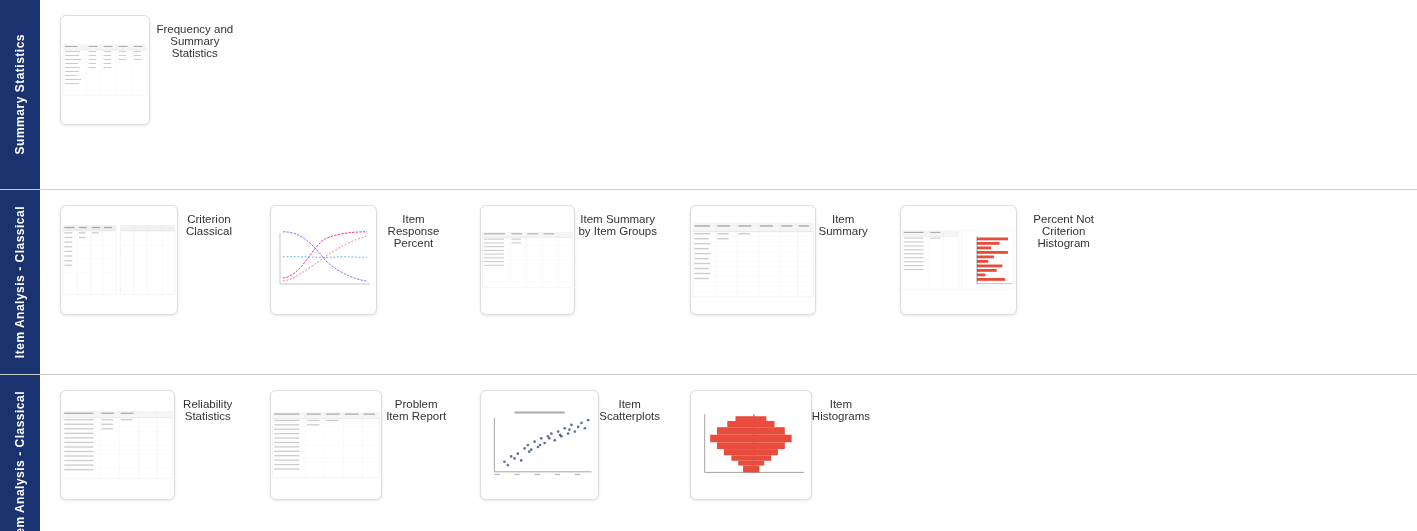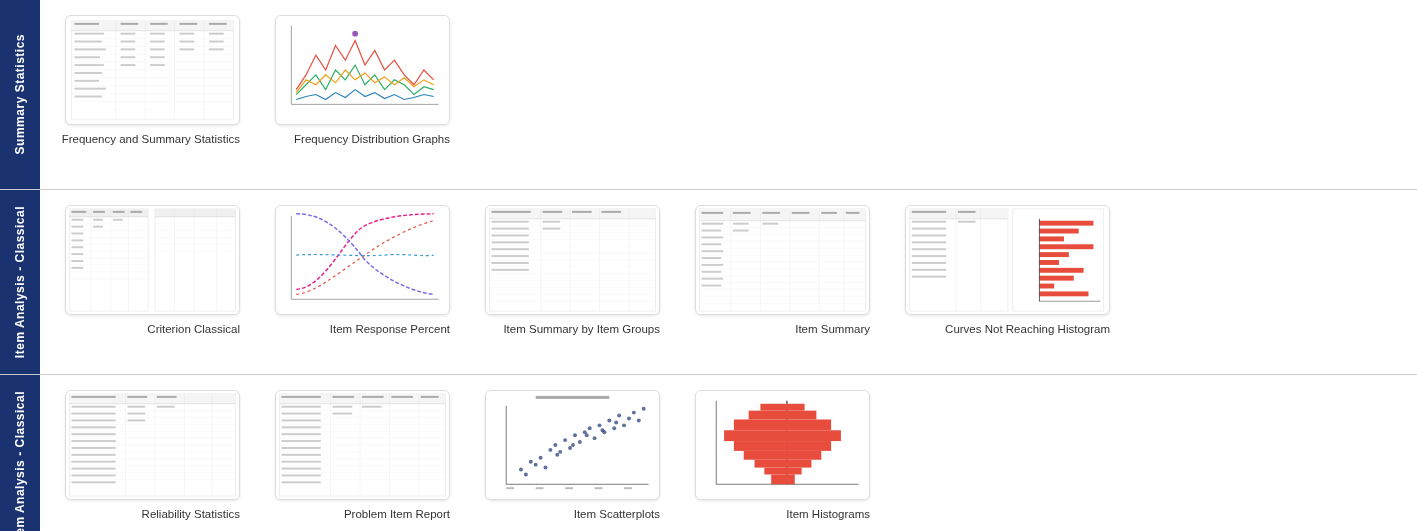--- a/index.html
+++ b/index.html
@@ -50,22 +50,22 @@
       flex-direction: row;
       align-items: flex-start;
       padding: 15px 20px;
       gap: 30px;
       flex-wrap: wrap;
     }
 
     
     .card-item {
       display: flex;
-      flex-direction: column;
-      align-items: flex-end;
+      flex-direction: row;
+      align-items: flex-start;
       cursor: pointer;
       width: 180px;
     }
 
     .card-thumbnail {
       width: 175px;
       height: 110px;
       border: 1px solid #ddd;
       border-radius: 6px;
       background: #fff;
@@ -172,41 +172,20 @@
 
             <rect x="8" y="57" width="28" height="2" fill="#ccc"></rect>
             <rect x="8" y="65" width="25" height="2" fill="#ccc"></rect>
             <rect x="8" y="73" width="32" height="2" fill="#ccc"></rect>
             <rect x="8" y="81" width="28" height="2" fill="#ccc"></rect>
           </svg>
         </div>
         <span class="card-label">Frequency and Summary Statistics</span>
       </div>
 
-      <div class="card-item">
-        <div class="card-thumbnail">
-          <svg class="thumb-svg" viewBox="0 0 175 110" xmlns="http://www.w3.org/2000/svg">
-            <rect x="0" y="0" width="175" height="110" fill="#fff"></rect>
-
-            <line x1="15" y1="90" x2="165" y2="90" stroke="#888" stroke-width="0.8"></line>
-            <line x1="15" y1="10" x2="15" y2="90" stroke="#888" stroke-width="0.8"></line>
-
-            <polyline points="20,75 30,60 40,40 50,55 60,30 70,45 80,25 90,50 100,35 110,55 120,45 130,60 140,70 150,55 160,65" fill="none" stroke="#e74c3c" stroke-width="1.2"></polyline>
-
-            <polyline points="20,80 30,70 40,60 50,75 60,55 70,65 80,50 90,70 100,60 110,75 120,65 130,70 140,80 150,72 160,75" fill="none" stroke="#27ae60" stroke-width="1.2"></polyline>
-
-            <polyline points="20,85 30,82 40,80 50,85 60,78 70,83 80,75 90,82 100,78 110,84 120,80 130,85 140,83 150,80 160,82" fill="none" stroke="#2980b9" stroke-width="1.2"></polyline>
-
-            <polyline points="20,78 30,65 40,70 50,60 60,68 70,55 80,65 90,58 100,68 110,62 120,70 130,63 140,72 150,65 160,70" fill="none" stroke="#f39c12" stroke-width="1.2"></polyline>
-
-            <circle cx="80" cy="18" r="3" fill="#9b59b6"></circle>
-          </svg>
-        </div>
-        <span class="card-label">Frequency Distribution Graphs</span>
-      </div>
 
     </div>
   </div>
 
   <div class="section-row section-row-classical">
     <div class="section-label-container">
       <span class="section-label">Item Analysis - Classical</span>
     </div>
     <div class="section-content">
 
@@ -420,21 +399,21 @@
             <rect x="5" y="22" width="35" height="2" fill="#ccc"></rect>
             <rect x="5" y="29" width="35" height="2" fill="#ccc"></rect>
             <rect x="5" y="36" width="35" height="2" fill="#ccc"></rect>
             <rect x="5" y="43" width="35" height="2" fill="#ccc"></rect>
             <rect x="5" y="50" width="35" height="2" fill="#ccc"></rect>
             <rect x="5" y="57" width="35" height="2" fill="#ccc"></rect>
             <rect x="5" y="64" width="35" height="2" fill="#ccc"></rect>
             <rect x="5" y="71" width="35" height="2" fill="#ccc"></rect>
           </svg>
         </div>
-        <span class="card-label">Curves Not Reaching Histogram</span>
+        <span class="card-label">Percent Not Criterion Histogram</span>
       </div>
 
     </div>
   </div>
 
   <div class="section-row section-row-reliability">
     <div class="section-label-container">
       <span class="section-label">Item Analysis - Classical</span>
     </div>
     <div class="section-content">

